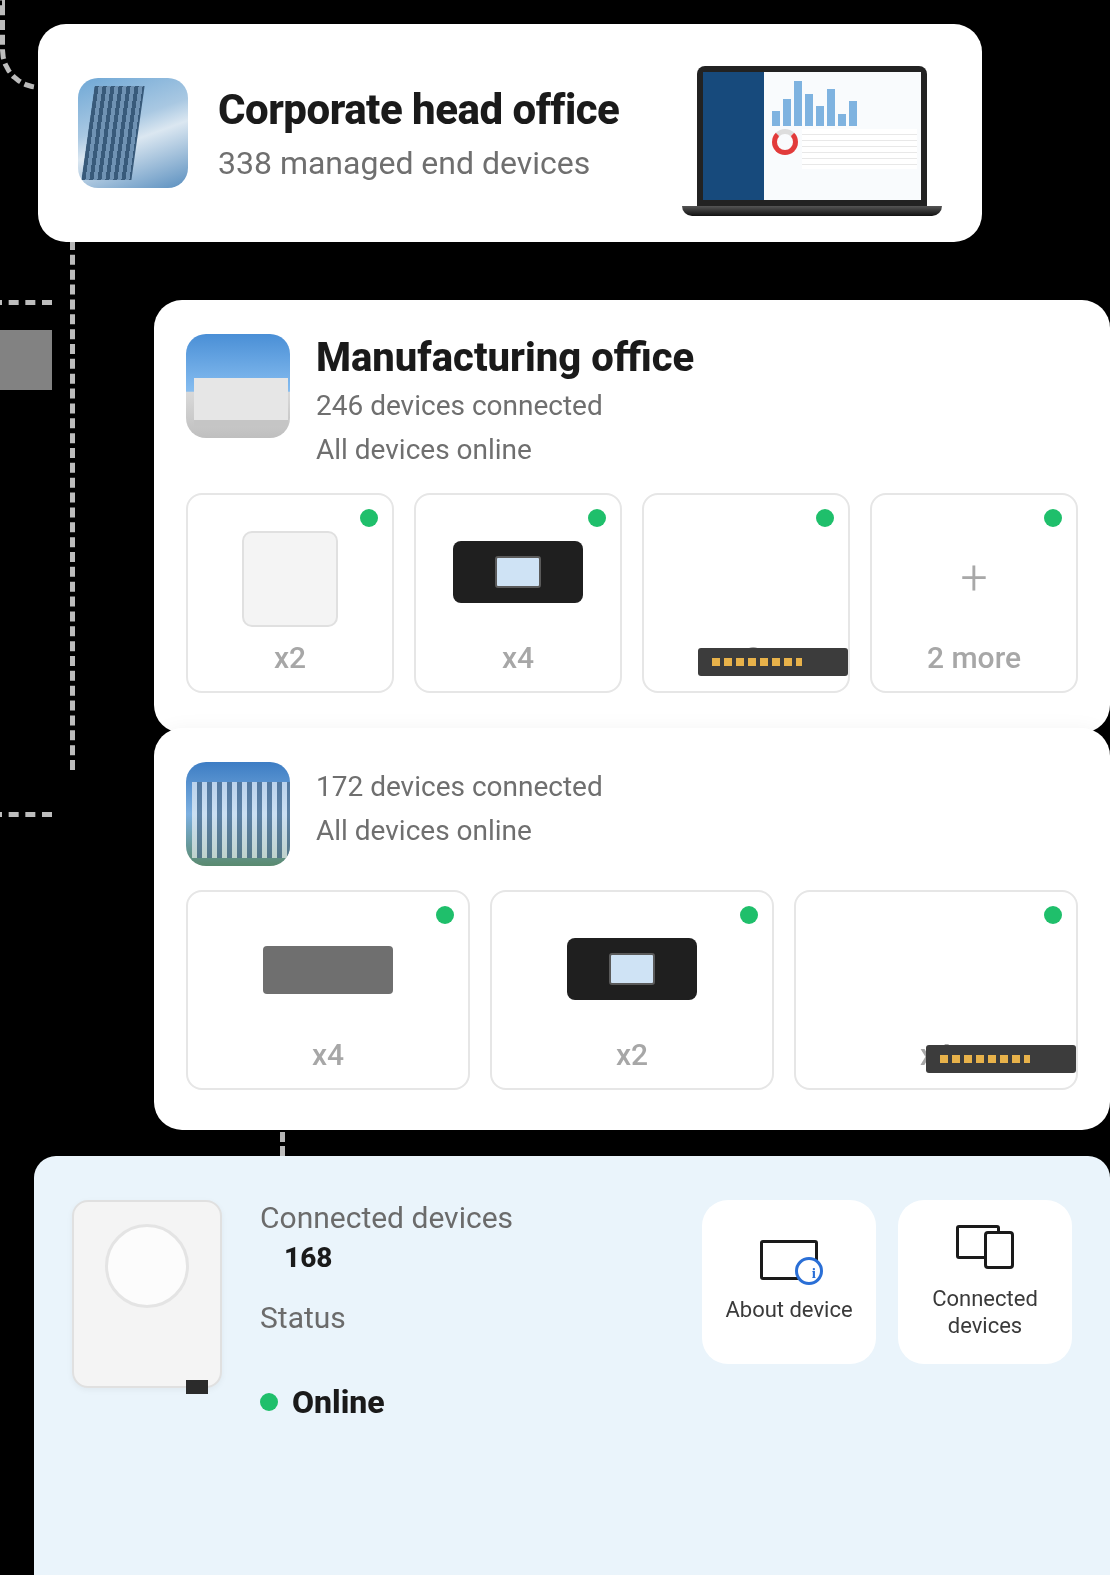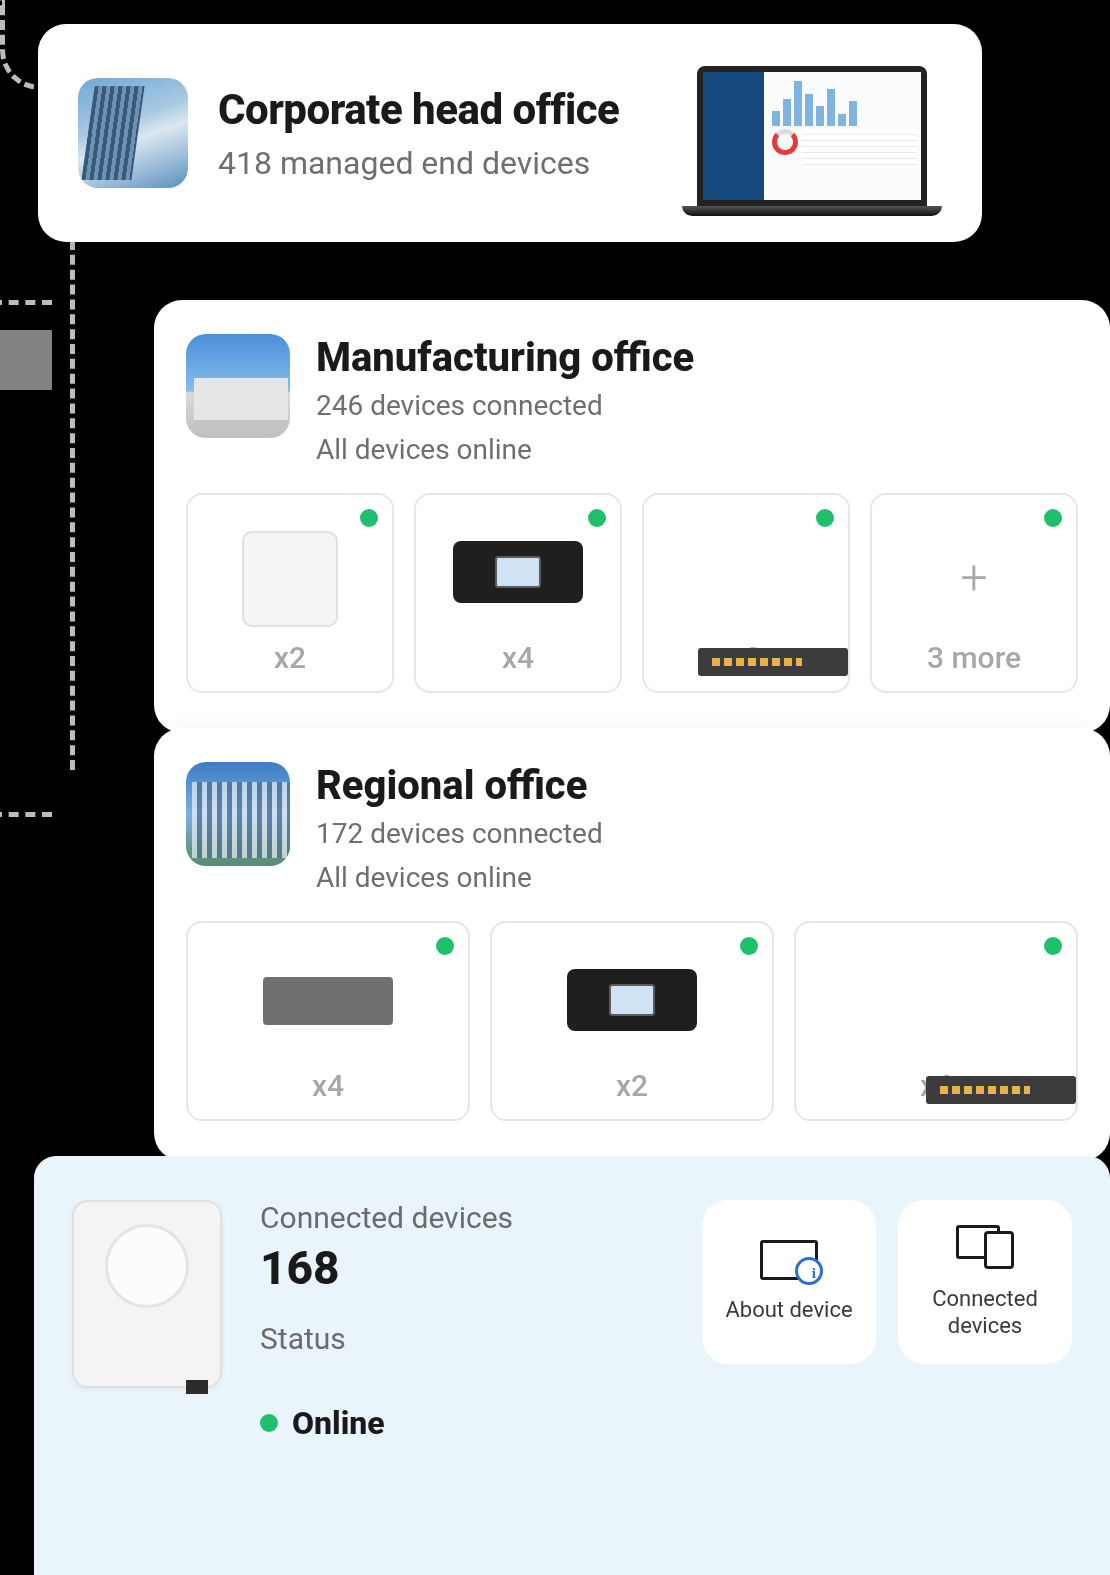--- a/index.html
+++ b/index.html
@@ -110,21 +110,21 @@
     border-radius:22px 22px 0 0;
     padding:44px 38px;
     display:flex;
     gap:38px;
   }
   .detail-img{width:150px;height:188px;background:#f4f4f4;border:2px solid #e0e0e0;border-radius:16px;position:relative;flex-shrink:0;box-shadow:0 2px 6px rgba(0,0,0,.05);}
   .detail-img::before{content:"";position:absolute;top:22px;left:50%;transform:translateX(-50%);width:78px;height:78px;border:3px solid #e4e4e4;border-radius:50%;background:#fcfcfc;}
   .detail-img::after{content:"";position:absolute;bottom:-8px;right:12px;width:22px;height:14px;background:#2b2b2b;}
   .detail-info{flex:1;}
   .detail-label{font-size:30px;color:#6b6b6b;margin-bottom:6px;}
-  .detail-value{font-size:46px;font-weight:800;color:#1a1a1a;margin-bottom:26px;}
+  .detail-value{font-size:28px;font-weight:800;color:#1a1a1a;margin-bottom:26px;margin-left:24px;}
   .status-line{display:flex;align-items:center;gap:14px;margin-top:48px;}
   .status-line .dot{width:18px;height:18px;border-radius:50%;background:#1fbf6b;}
   .status-text{font-size:32px;font-weight:800;color:#1a1a1a;}
   .action-btns{display:flex;gap:22px;align-items:flex-start;}
   .action-btn{width:174px;height:164px;background:#fff;border-radius:26px;display:flex;flex-direction:column;align-items:center;justify-content:center;gap:16px;cursor:pointer;}
   .action-btn .lbl{font-size:22px;color:#3a3a3a;text-align:center;line-height:1.25;}
   .icon-about{width:58px;height:40px;border:3px solid #1a1a1a;border-radius:3px;position:relative;}
   .icon-about::after{content:"";position:absolute;right:-8px;bottom:-8px;width:22px;height:22px;border:3px solid #2a6fd6;border-radius:50%;background:#fff;}
   .icon-about::before{content:"i";position:absolute;right:-1px;bottom:-5px;font-size:15px;font-weight:700;color:#2a6fd6;z-index:1;font-family:Georgia,serif;}
   .icon-conn{width:58px;height:44px;position:relative;}
@@ -148,21 +148,21 @@
 <div class="dash-v d1"></div>
 <div class="dash-h d2"></div>
 <div class="dash-h d3"></div>
 <div class="d4"></div>
 <div class="dash-v d5"></div>
 
 <div class="card card-head">
   <div class="thumb thumb-building"></div>
   <div>
     <div class="head-title">Corporate head office</div>
-    <div class="head-sub">418 managed end devices</div>
+    <div class="head-sub">338 managed end devices</div>
   </div>
   <div class="laptop">
     <div class="laptop-screen">
         <div class="laptop-inner">
       <div class="laptop-side"></div>
       <div class="laptop-main">
         <div class="laptop-bars">
               <span style="height:30%"></span>
               <span style="height:55%"></span>
               <span style="height:90%"></span>
@@ -204,30 +204,29 @@
       <div class="device-count">x4</div>
     </div>
     <div class="device-tile">
       <span class="status-dot"></span>
       <div class="device-img dev-switch"></div>
       <div class="device-count">x3</div>
     </div>
     <div class="device-tile">
       <span class="status-dot"></span>
       <div class="plus-icon">+</div>
-      <div class="device-count">3 more</div>
+      <div class="device-count">2 more</div>
     </div>
   </div>
 </div>
 
 <div class="card card-site card-reg">
   <div class="site-header">
     <div class="thumb thumb-regional"></div>
     <div>
-      <div class="site-title">Regional office</div>
       <div class="site-line">172 devices connected</div>
       <div class="site-line">All devices online</div>
     </div>
   </div>
   <div class="device-row">
     <div class="device-tile">
       <span class="status-dot"></span>
       <div class="device-img dev-box"></div>
       <div class="device-count">x4</div>
     </div>

